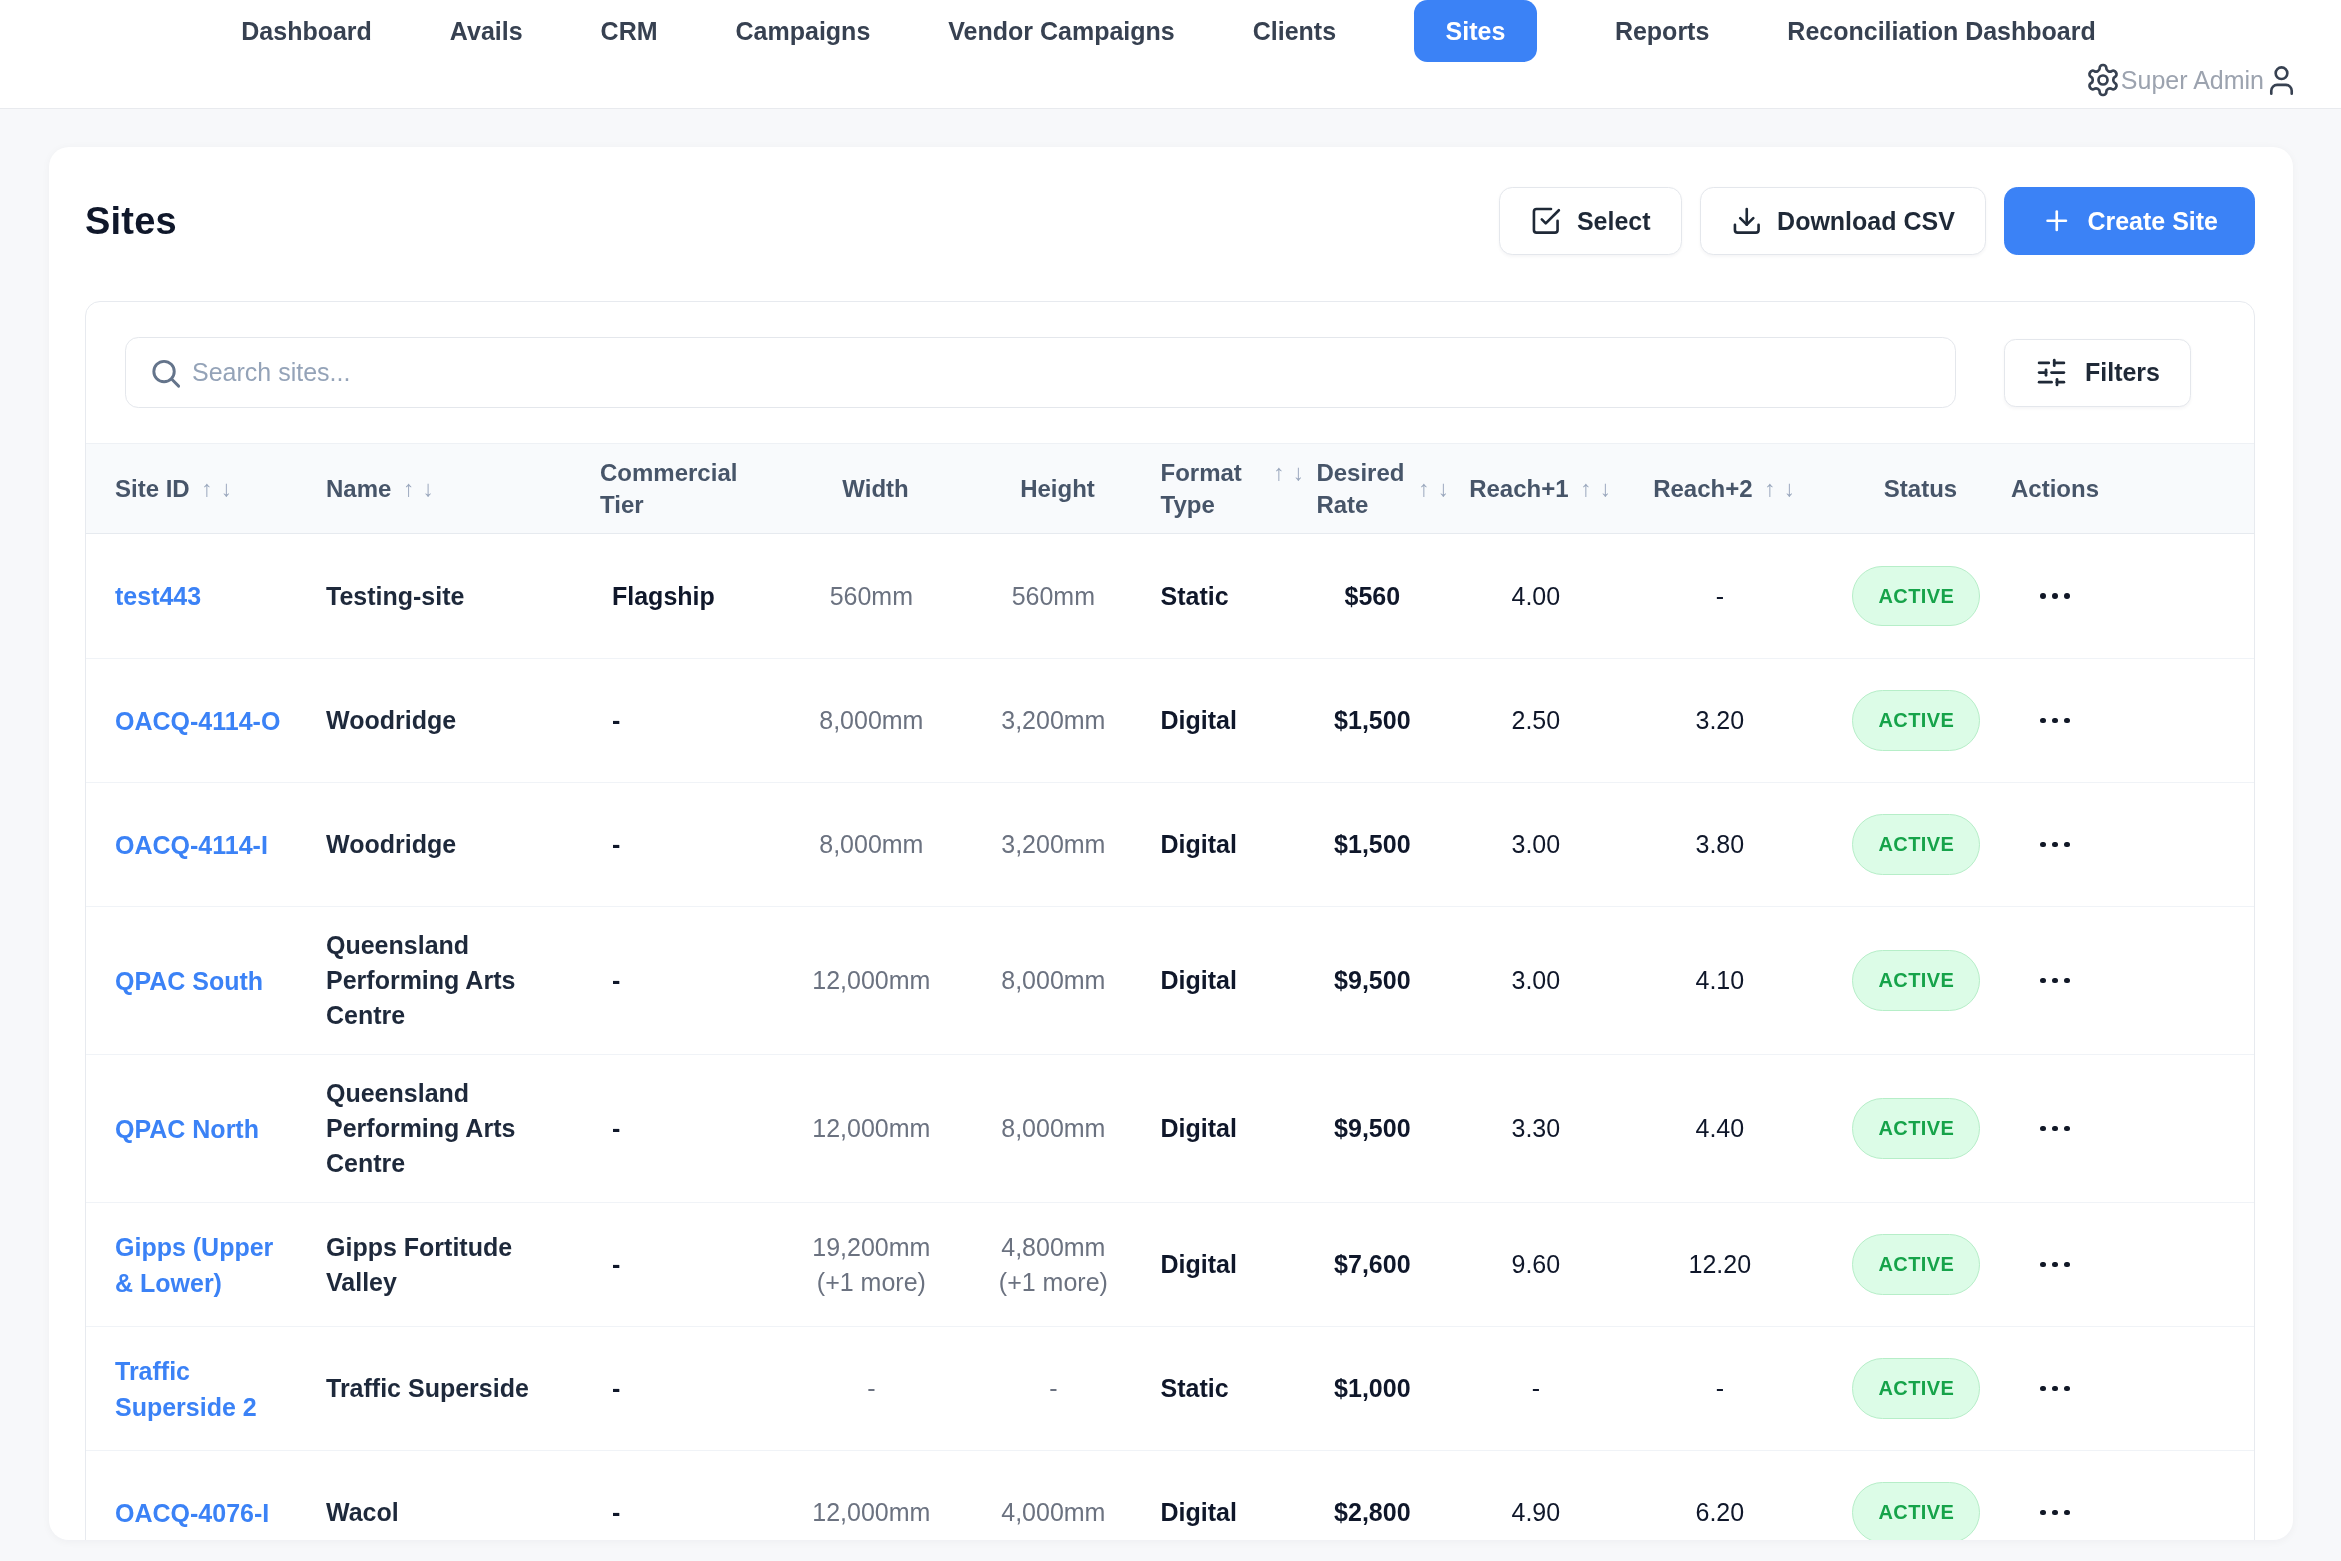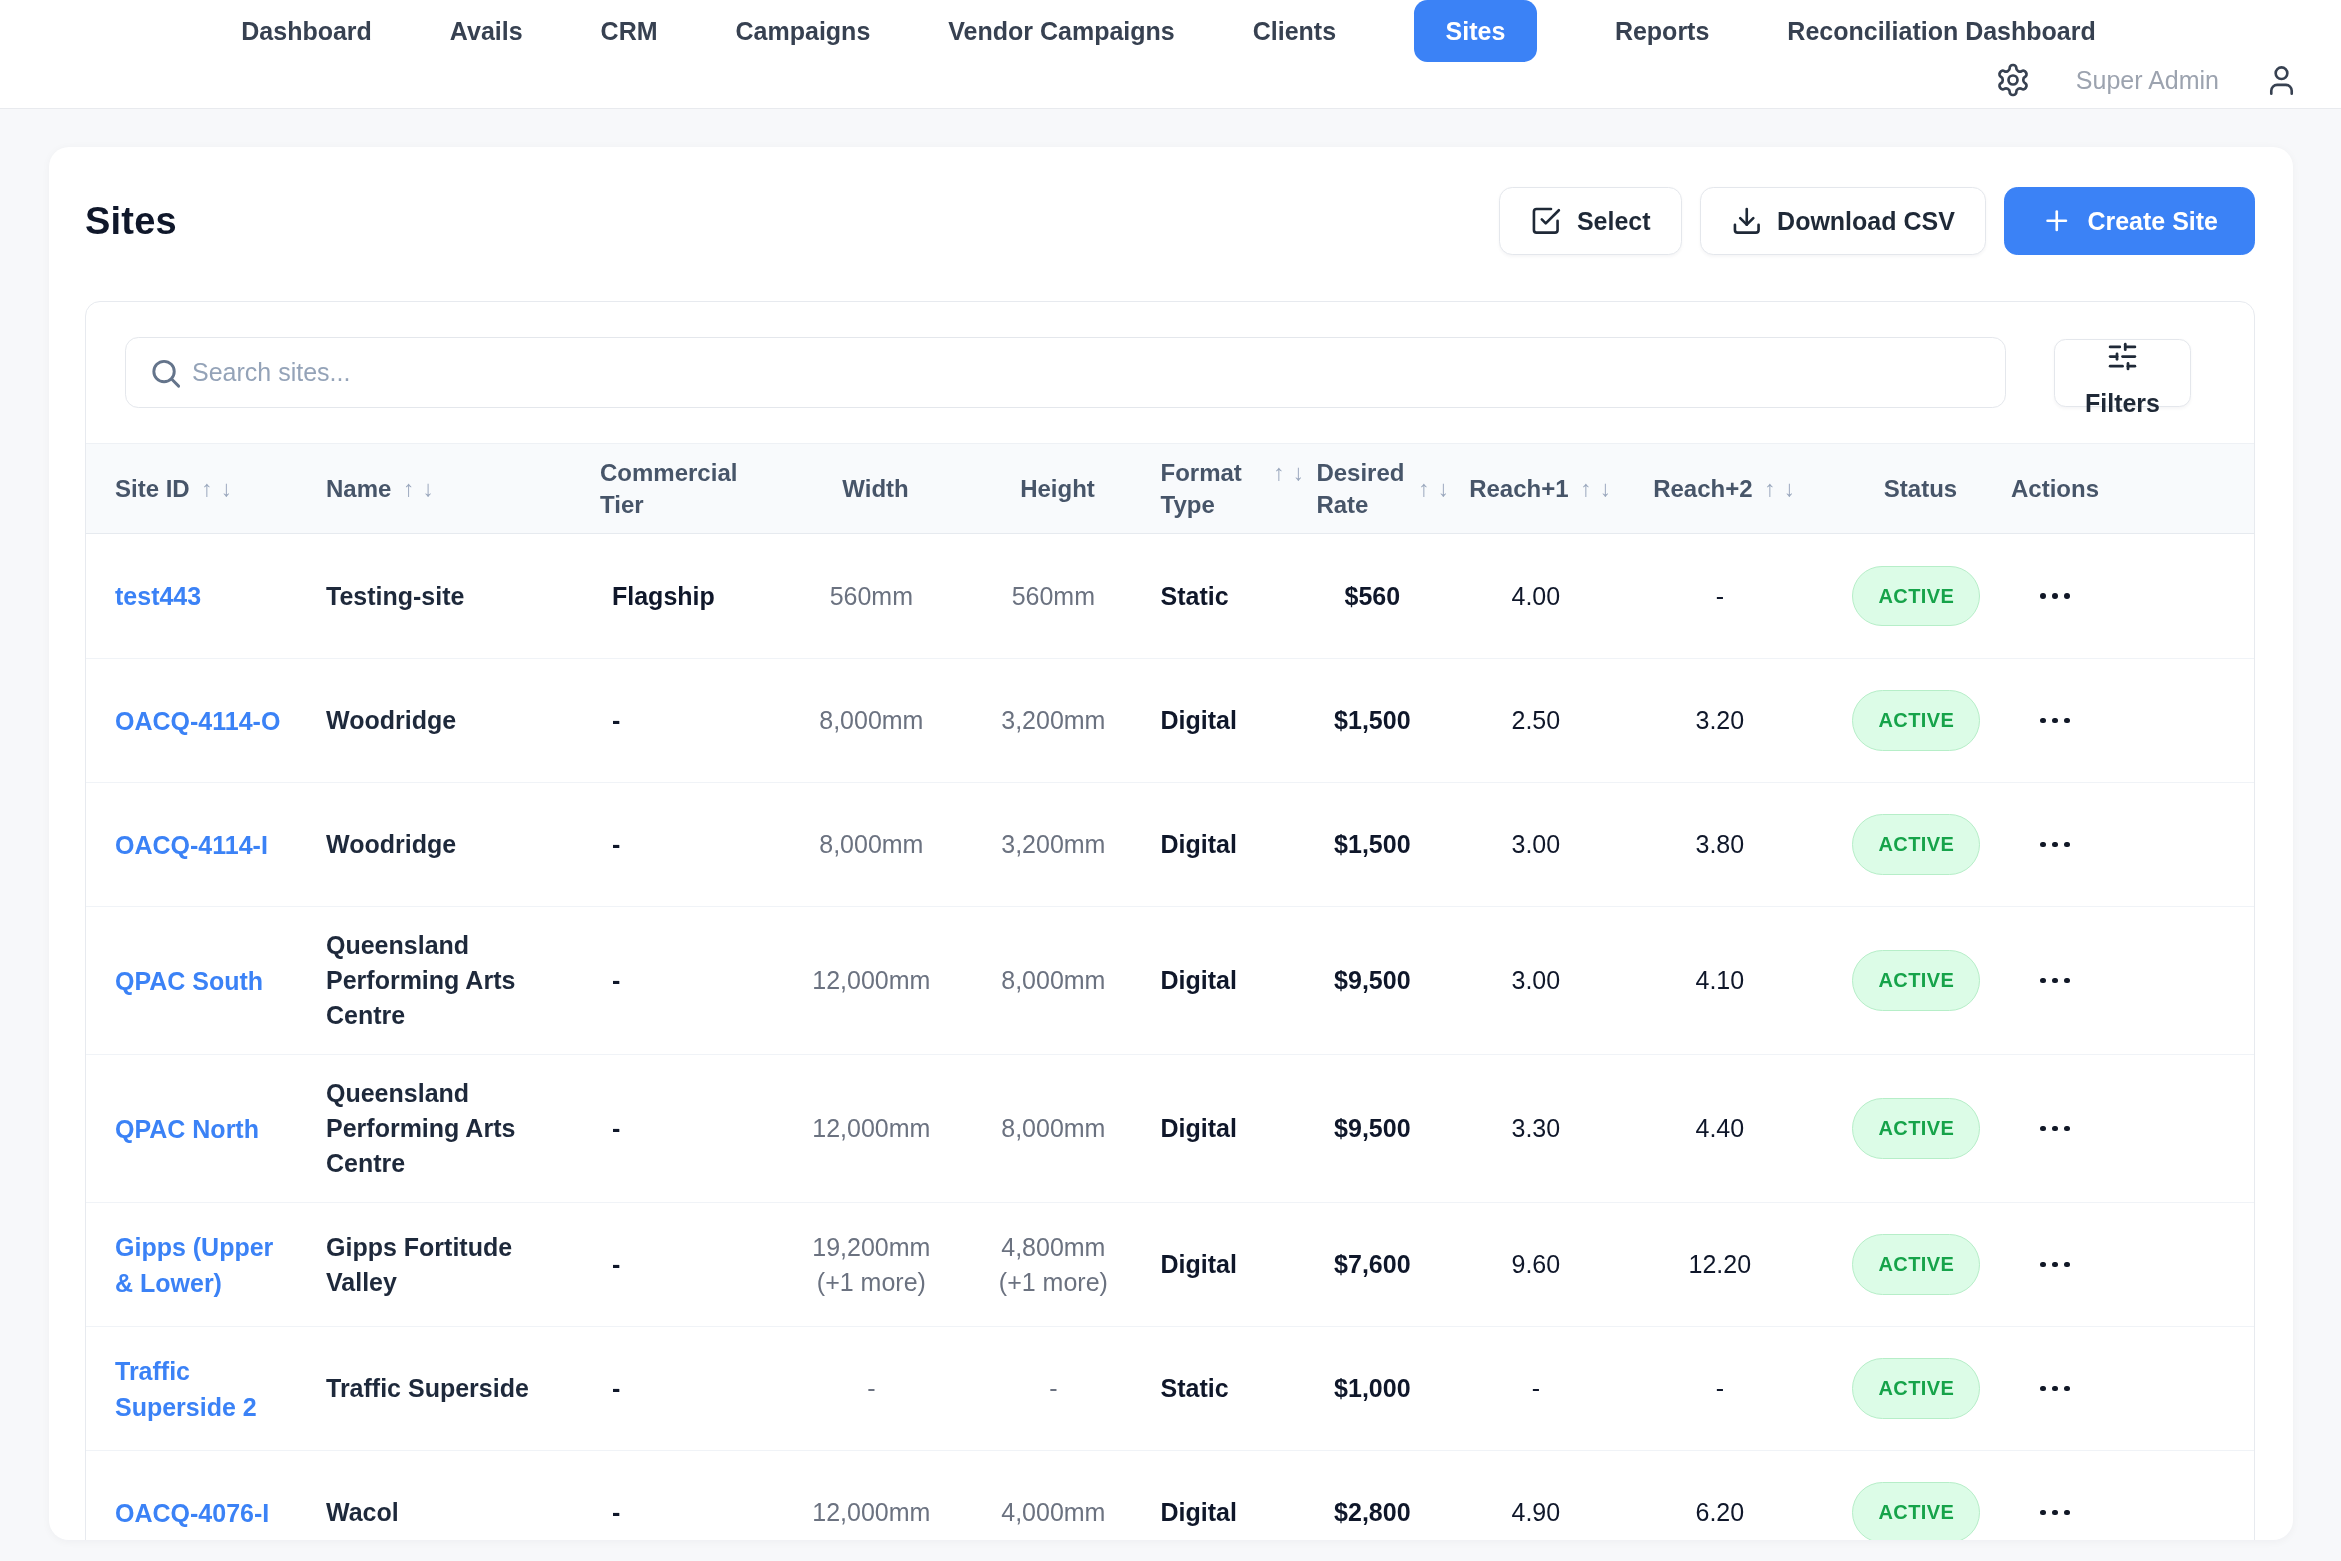--- a/index.html
+++ b/index.html
@@ -17,21 +17,21 @@
     display:flex; align-items:center; padding:0 43px 0 38px;flex-direction:column;
   }
   .nav-items { display:flex; align-items:center; gap:78px; }
   .nav-item {
     font-size:25px; font-weight:600; color:#374151; background:none; border:none;
     cursor:pointer; font-family:inherit; white-space:nowrap; padding:16.6px 0;
   }
   .nav-item.active {
     background:#3b82f6; color:#ffffff; padding:16.6px 31.5px; border-radius:13.3px;
   }
-  .nav-right { margin-left:auto; display:flex; align-items:center; gap:45px; }
+  .nav-right { margin-left:auto; display:flex; align-items:center; }
   .icon-btn { background:none; border:none; cursor:pointer; color:#374151; padding:0; }
   .user-label { font-size:25px; color:#9ca3af; font-weight:400; white-space:nowrap; }
 
   
   .card {
     width:2244px; height:1393px; margin:38px auto 0 49px;
     background:#ffffff; border-radius:20px; overflow:hidden;
     box-shadow:0 1.7px 8.3px rgba(16,24,40,0.04);
     padding:40px 38px 0 36px;
   }
@@ -57,21 +57,20 @@
     width:100%; height:71px; border:1.7px solid #e4e7ec; border-radius:13.3px;
     padding:0 25px 0 66px; font-size:25px; font-family:inherit; color:#1e293b; outline:none;
   }
   .search-input::placeholder { color:#94a3b8; }
   .search-icon { position:absolute; left:23px; top:50%; transform:translateY(-50%); color:#64748b; }
   .btn-filters {
     display:flex; align-items:center; gap:16.6px; height:68px; padding:0 30px;
     background:#fff; border:1.7px solid #e4e7ec; border-radius:11.6px; cursor:pointer;
     font-size:25px; font-weight:600; color:#1f2937; font-family:inherit;
     box-shadow:0 1.7px 3.3px rgba(16,24,40,0.04);
-    flex-direction:column;
   }
 
   
   .grid { display:grid; grid-template-columns:203px 286px 195px 211px 153px 170px 145px 182px 186px 207px 244px; }
   .thead {
     min-height:91px; background:#f8fafc; align-items:center;
     border-top:1.7px solid #eef1f5; border-bottom:1.7px solid #e6eaef;
   }
   .th {
     display:flex; align-items:center; font-size:24px; font-weight:600; color:#475569;

